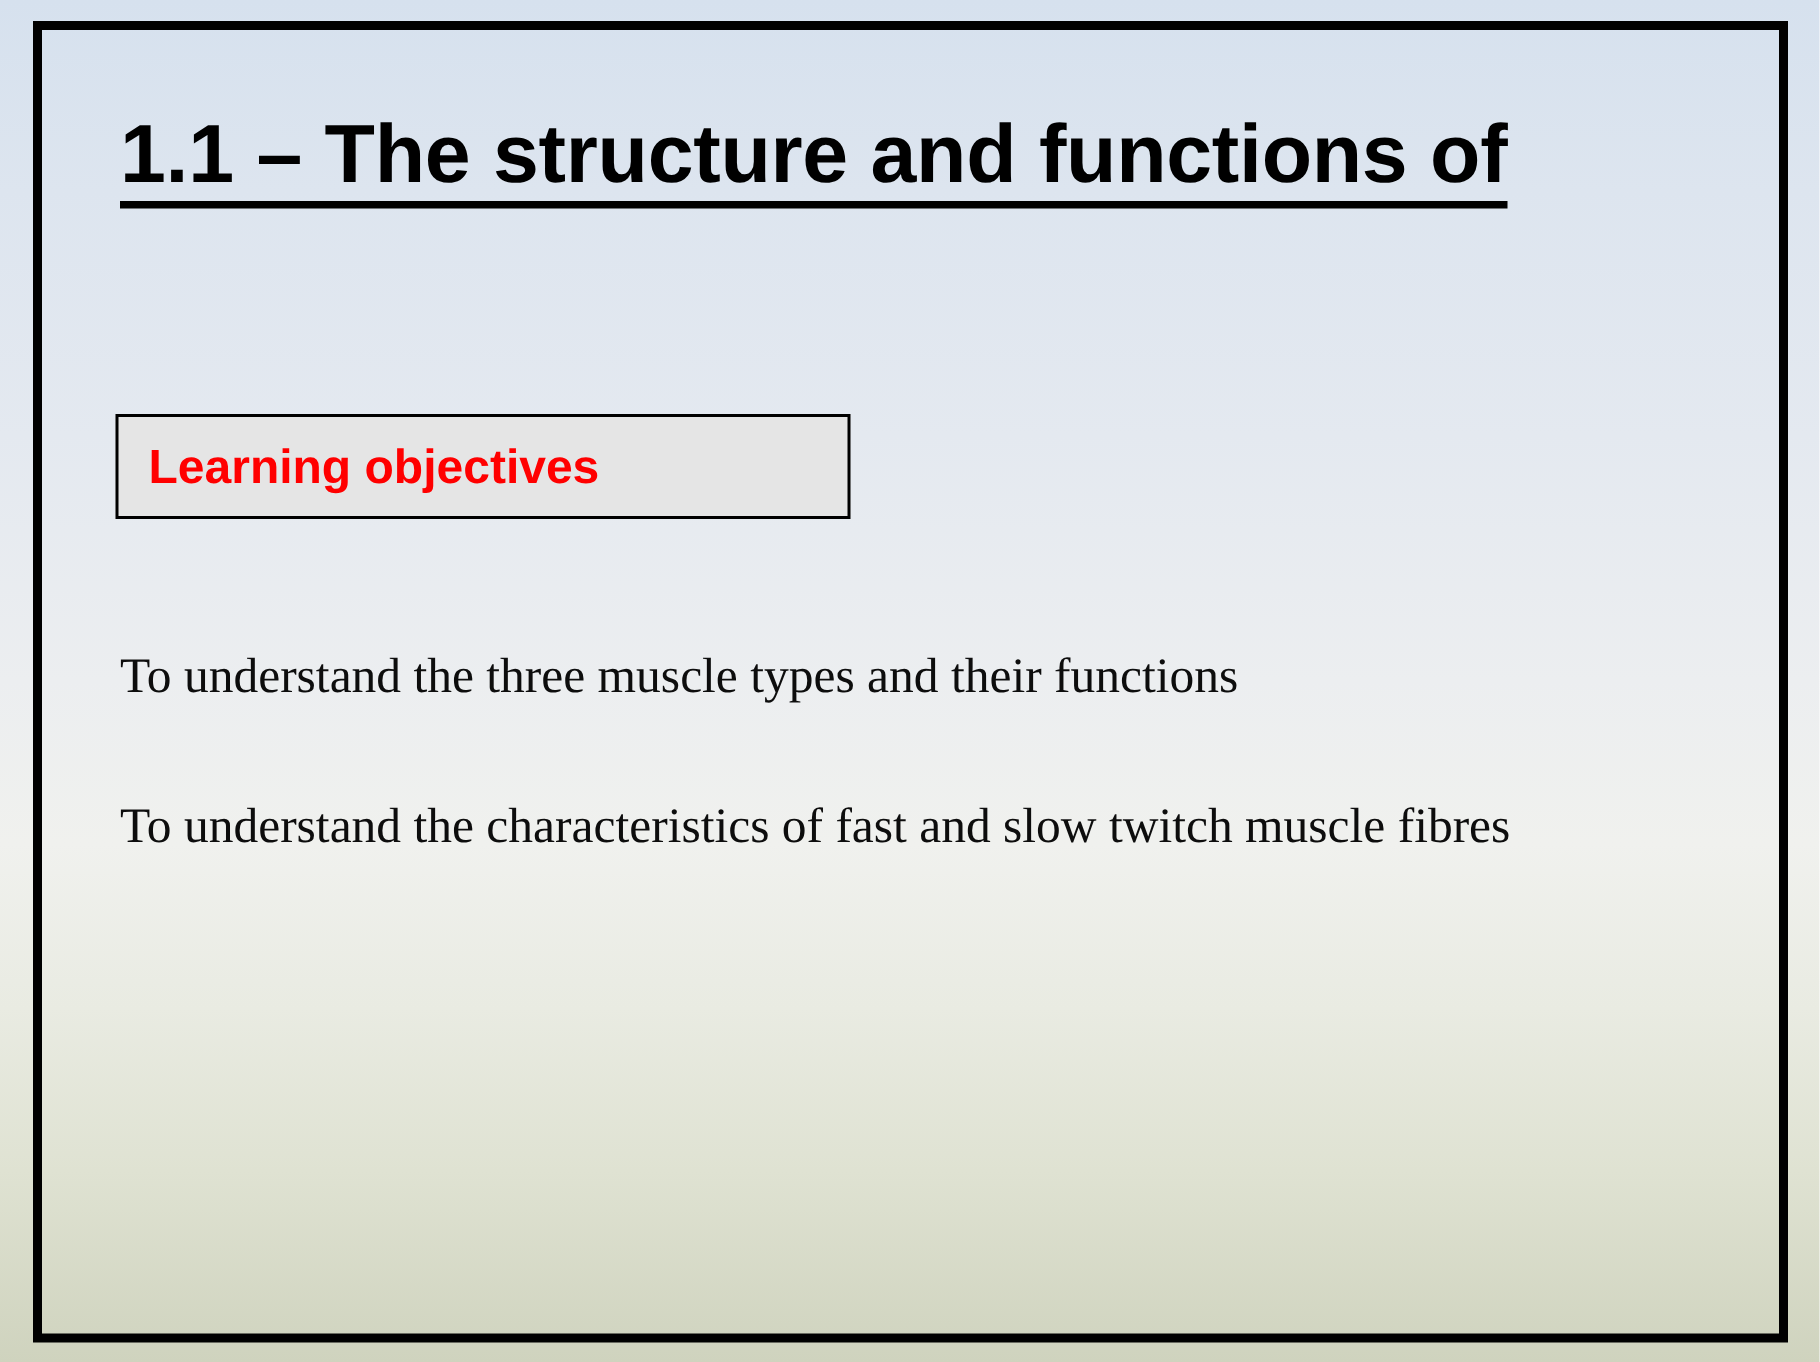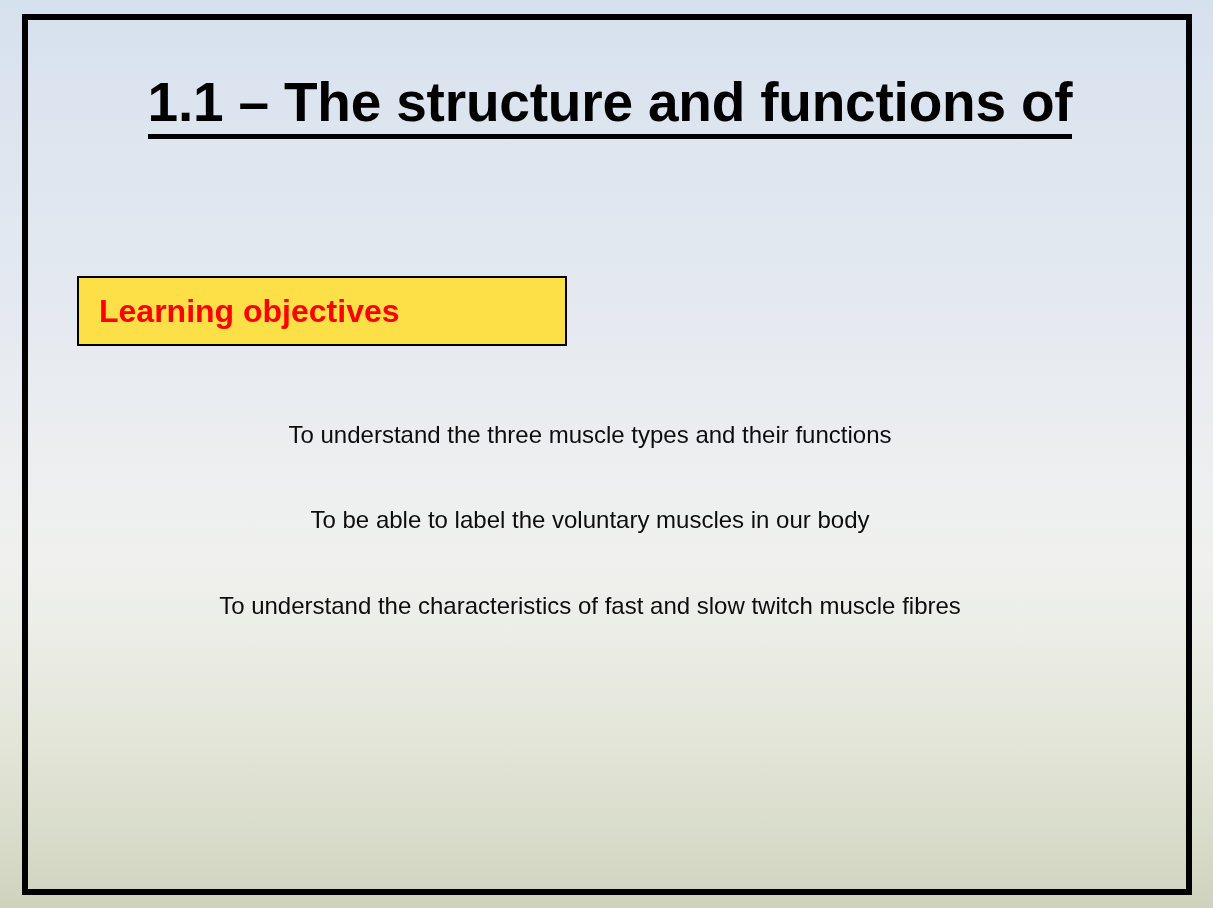--- a/index.html
+++ b/index.html
@@ -20,21 +20,20 @@
         #e9ebe2 74%,
         #dfe2d2 86%,
         #cfd3be 100%);
   }
 
   .slide-canvas {
     position: relative;
     width: 966px;
     height: 908px;
     box-sizing: border-box;
-    text-align: center;
   }
 
   .slide-frame {
     position: absolute;
     left: 22px;
     top: 14px;
     width: 1170px;
     height: 881px;
     box-sizing: border-box;
     border: 6px solid #000000;
@@ -71,45 +70,46 @@
     text-decoration: none;
   }
 
   .objectives-box {
     position: absolute;
     left: 49px;
     top: 256px;
     width: 490px;
     height: 70px;
     box-sizing: border-box;
-    background: #fde047;
+    background: #e5e5e5;
     border: 2px solid #000000;
     display: flex;
     align-items: center;
     padding-left: 20px;
   }
   .objectives-box-label {
     font-size: 32px;
     font-weight: bold;
     color: #ff0000;
     line-height: 1;
   }
 
   .objectives-list {
     position: absolute;
     left: 52px;
     top: 372px;
     width: 1020px;
   }
   .objective-item {
-    font-size: 24px;
+    font-size: 33px;
     color: #0d0d0d;
     line-height: 1.6;
     margin-bottom: 47px;
     font-weight: normal;
+    font-family: Liberation Serif, serif;
   }
   .objective-item:last-child {
     margin-bottom: 17px;
   }
 </style>
 </head>
 <body>
 
 <div class="slide-canvas">
   <div class="slide-frame">
@@ -118,19 +118,18 @@
       <h1 class="slide-title">
         <span class="title-line"><span class="title-text">1.1 – The structure and functions of</span></span>
       </h1>
 
       <div class="objectives-box">
         <span class="objectives-box-label">Learning objectives</span>
       </div>
 
       <div class="objectives-list">
         <p class="objective-item">To understand the three muscle types and their functions</p>
-        <p class="objective-item">To be able to label the voluntary muscles in our body</p>
         <p class="objective-item">To understand the characteristics of fast and slow twitch muscle fibres</p>
       </div>
 
     </div>
   </div>
 </div>
 
 </body></html>

